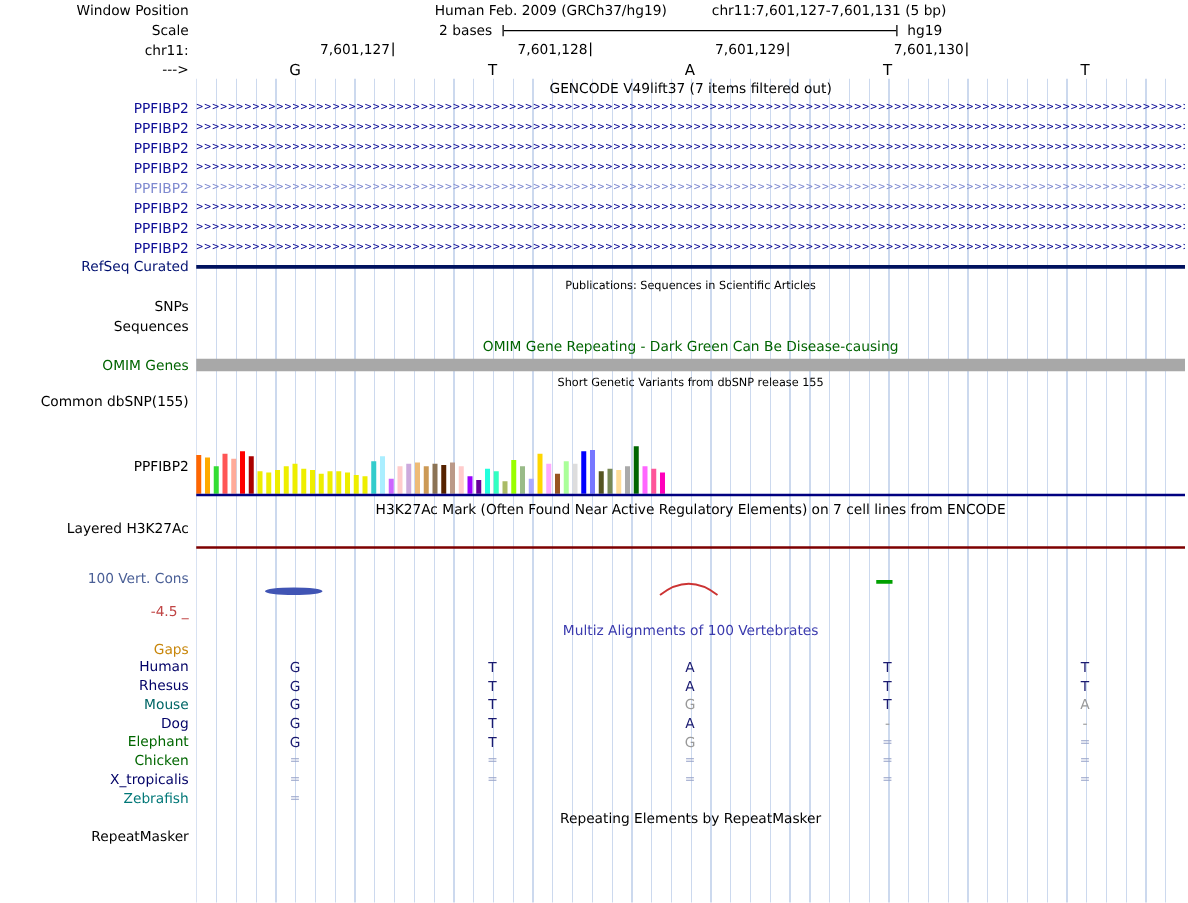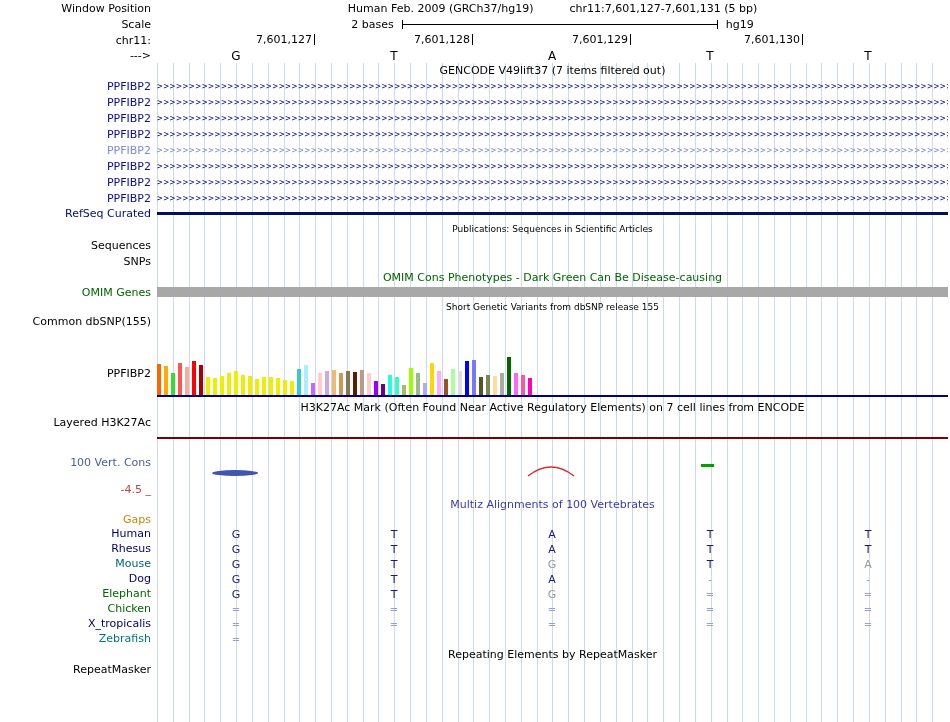--- a/index.html
+++ b/index.html
@@ -91,21 +91,21 @@
             <span class="tick"></span>
           </div>
           <div class="pos-label" style="left: 220px;">
             <span>7,601,128</span>
             <span class="tick"></span>
           </div>
           <div class="pos-label" style="left: 378px;">
             <span>7,601,129</span>
             <span class="tick"></span>
           </div>
-          <div class="pos-label" style="left: 550px;">
+          <div class="pos-label" style="left: 521px;">
             <span>7,601,130</span>
             <span class="tick"></span>
           </div>
         </div>
     </div>
 
     <div class="row h15">
       <div class="label-col">
           <span>---&gt;</span>
         </div>
@@ -204,36 +204,36 @@
 
     <div class="row h16">
       <div class="label-col"></div>
       <div class="content-col center-header small">
           <span>Publications: Sequences in Scientific Articles</span>
         </div>
     </div>
 
     <div class="row h16">
       <div class="label-col">
+          <span>SNPs</span>
+        </div>
+      <div class="content-col"></div>
+    </div>
+
+    <div class="row h16">
+      <div class="label-col">
           <span>Sequences</span>
         </div>
       <div class="content-col"></div>
     </div>
 
-    <div class="row h16">
-      <div class="label-col">
-          <span>SNPs</span>
-        </div>
-      <div class="content-col"></div>
-    </div>
-
     <div class="row h17">
       <div class="label-col"></div>
       <div class="content-col center-header c-green">
-          <span>OMIM Cons Phenotypes - Dark Green Can Be Disease-causing</span>
+          <span>OMIM Gene Repeating - Dark Green Can Be Disease-causing</span>
         </div>
     </div>
 
     <div class="row h13">
       <div class="label-col">
           <span class="lbl-omim">OMIM Genes</span>
         </div>
       <div class="content-col">
           <div class="omim-bar"></div>
         </div>

